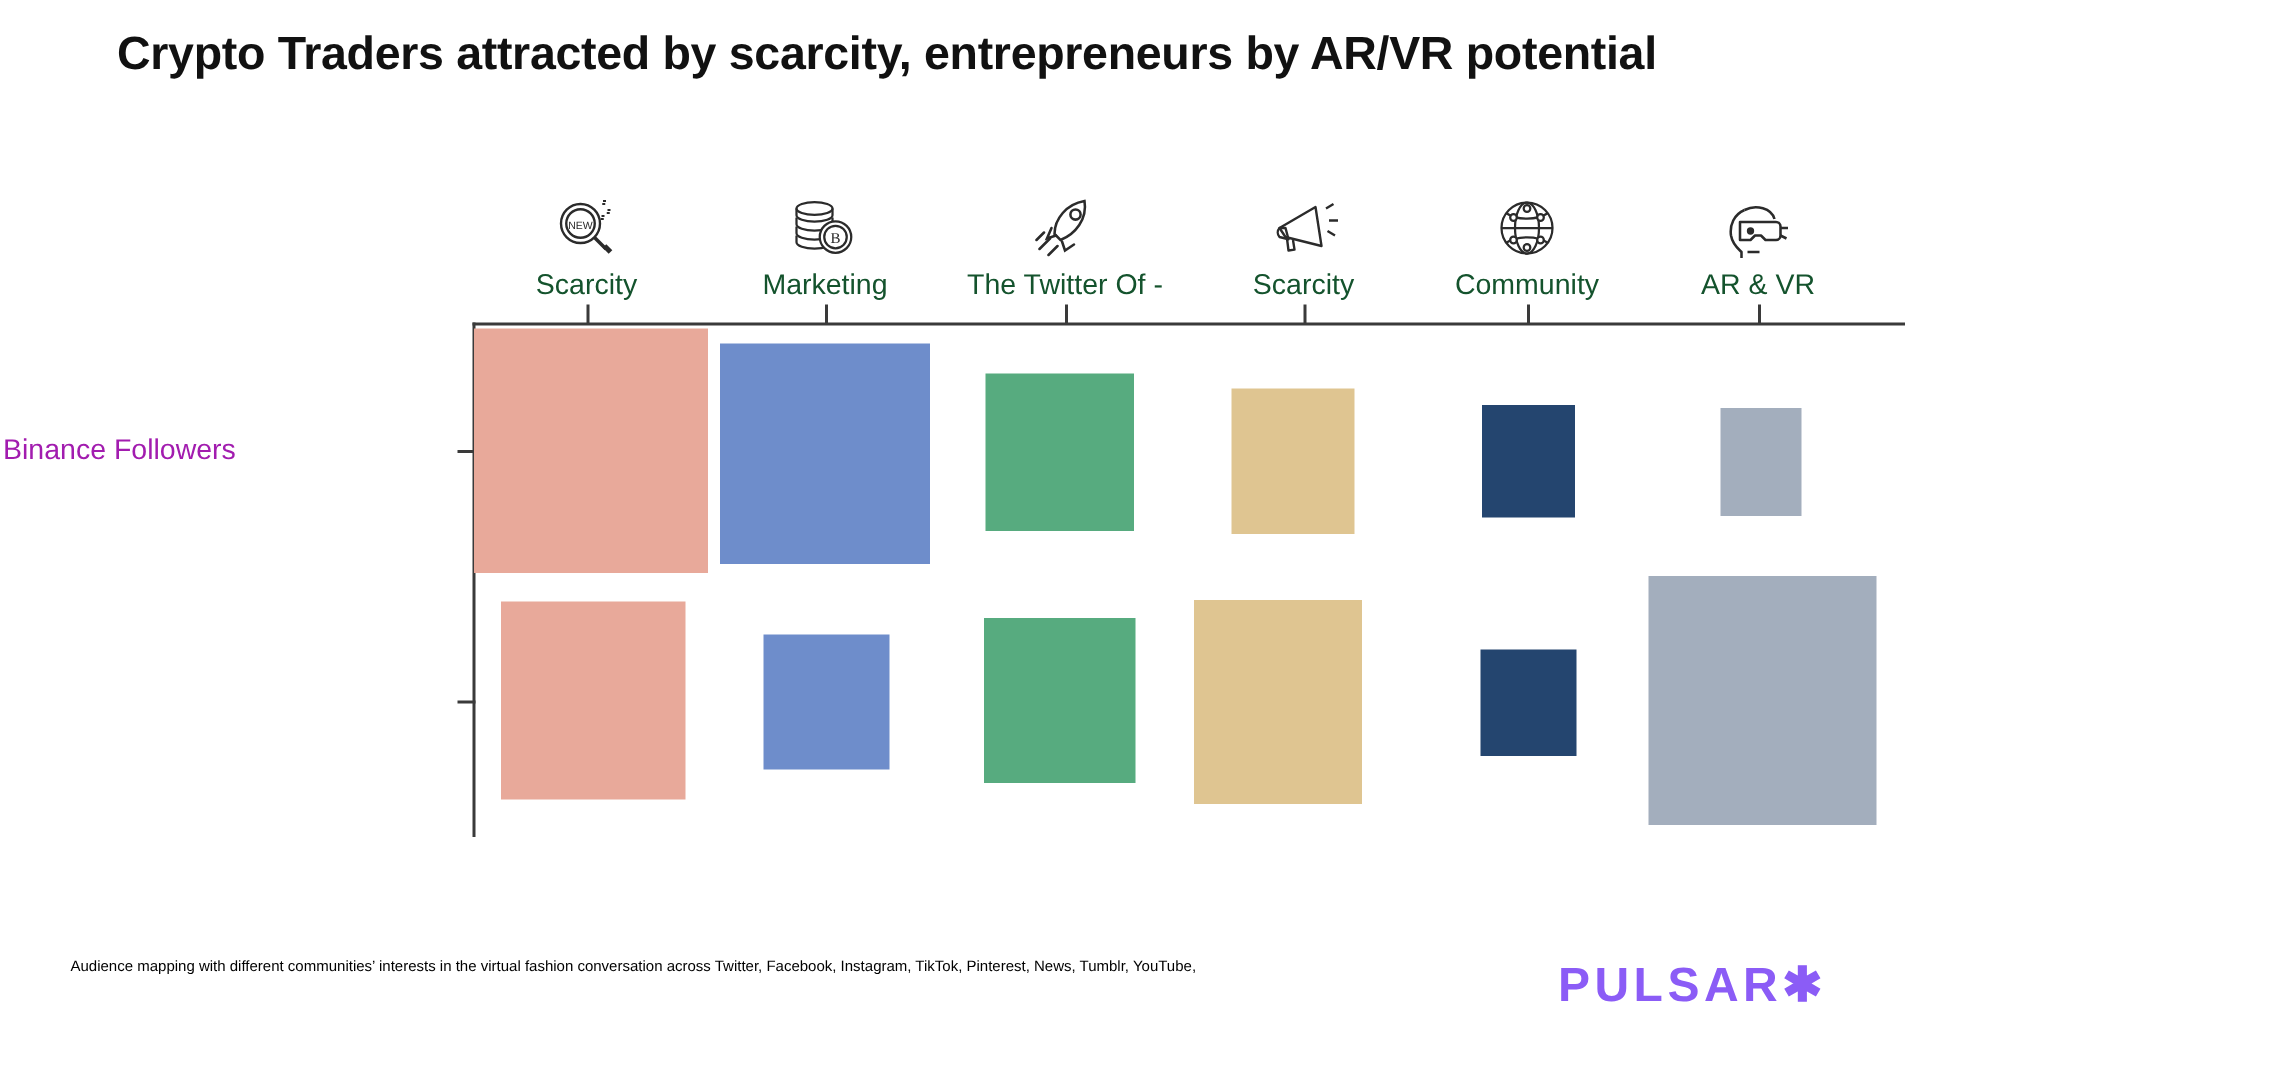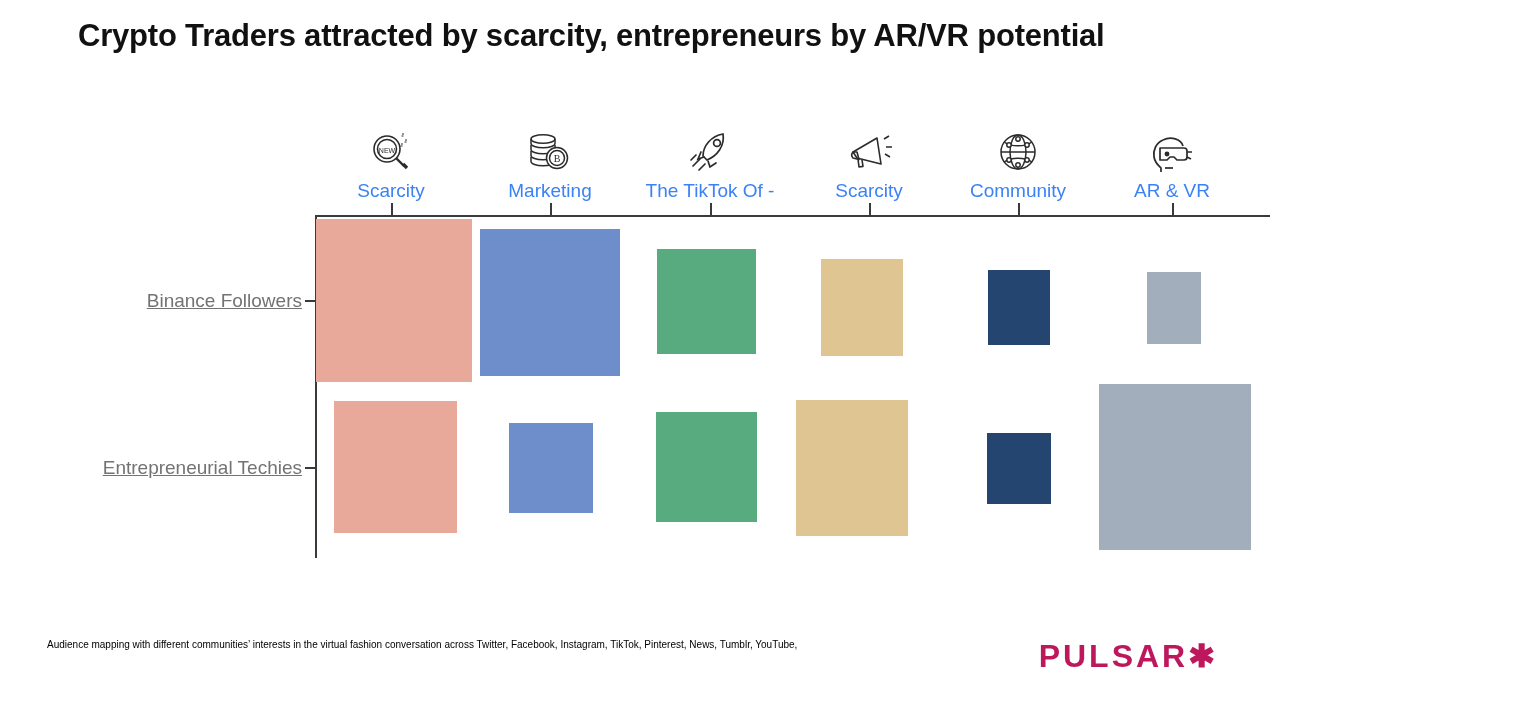--- a/index.html
+++ b/index.html
@@ -86,35 +86,33 @@
   .col-icon {
     height: 46px;
     display: flex;
     align-items: flex-end;
     justify-content: center;
   }
   .col-icon svg { display: block; }
   .col-label {
     margin-top: 6px;
     font-size: 19px;
-    color: #3b82f6;
+    color: #14532d;
     white-space: nowrap;
   }
 
   
   .row-label {
     position: absolute;
     right: 0;
     width: 300px;
-    text-align: right;
     font-size: 19px;
-    color: #737373;
+    color: #a21caf;
     transform: translateY(-50%);
     white-space: nowrap;
-    text-decoration: underline;
   }
   #row-labels {
     position: absolute;
     left: 0;
     top: 0;
     width: 302px;
     height: 620px;
   }
 
   
@@ -132,21 +130,21 @@
     line-height: 21px;
     color: #000000;
   }
   #brand-logo {
     position: absolute;
     right: 52px;
     top: 637px;
     font-size: 32px;
     font-weight: bold;
     letter-spacing: 3px;
-    color: #be185d;
+    color: #8b5cf6;
     white-space: nowrap;
   }
 </style>
 </head>
 <body>
 
 <div id="page">
 
   <div id="chart-title">Crypto Traders attracted by scarcity, entrepreneurs by AR/VR potential</div>
 
@@ -187,21 +185,21 @@
     <div class="col-head" style="left:710px;">
       <div class="col-icon">
         <svg width="50" height="44" viewBox="0 0 50 44" fill="none" stroke="#2b2b2b" stroke-width="1.7" stroke-linecap="round">
           <path d="M18 26 C18 16 26 6 38 4 C40 16 32 26 22 30 Z"></path>
           <circle cx="32" cy="13" r="3.4"></circle>
           <path d="M19 27 l-6 2 l3 -7"></path>
           <path d="M23 31 l2 6 l6 -4"></path>
           <path d="M8 36 l7 -7 M6 30 l5 -5 M14 40 l6 -6"></path>
         </svg>
       </div>
-      <div class="col-label">The TikTok Of -</div>
+      <div class="col-label">The Twitter Of -</div>
     </div>
 
     <div class="col-head" style="left:869px;">
       <div class="col-icon">
         <svg width="52" height="44" viewBox="0 0 52 44" fill="none" stroke="#2b2b2b" stroke-width="1.6" stroke-linejoin="round">
           <path d="M10 22 l24 -14 l4 26 l-24 -6 Z"></path>
           <path d="M10 22 a4.5 4.5 0 0 0 0 6 l6 1.5 l-2 -7.5 Z"></path>
           <path d="M15 29 l1 8 l4 -0.6 l-1 -6.4"></path>
           <path d="M41 9 l5 -3 M43 17 l6 0 M42 24 l5 3"></path>
         </svg>
@@ -252,21 +250,20 @@
     <div class="tick-x" style="left:869px;"></div>
     <div class="tick-x" style="left:1018px;"></div>
     <div class="tick-x" style="left:1172px;"></div>
     <div class="tick-x" style="left:1320px;"></div>
 
     <div class="tick-y" style="top:300px;"></div>
     <div class="tick-y" style="top:467px;"></div>
 
     <div id="row-labels">
       <div class="row-label" style="top:301px;">Binance Followers</div>
-      <div class="row-label" style="top:468px;">Entrepreneurial Techies</div>
     </div>
 
     <div id="cells">
         <div class="bar" style="left: 316px; top: 219px; width: 156px; height: 163px; background: rgb(232, 169, 154);"></div>
         <div class="bar" style="left: 480px; top: 229px; width: 140px; height: 147px; background: rgb(110, 141, 203);"></div>
         <div class="bar" style="left: 657px; top: 249px; width: 99px; height: 105px; background: rgb(87, 171, 127);"></div>
         <div class="bar" style="left: 821px; top: 259px; width: 82px; height: 97px; background: rgb(223, 197, 145);"></div>
         <div class="bar" style="left: 988px; top: 270px; width: 62px; height: 75px; background: rgb(36, 69, 111);"></div>
         <div class="bar" style="left: 1147px; top: 272px; width: 54px; height: 72px; background: rgb(163, 174, 189);"></div>
         <div class="bar" style="left: 1306px; top: 281px; width: 43px; height: 57px; background: rgb(217, 92, 96);"></div>

